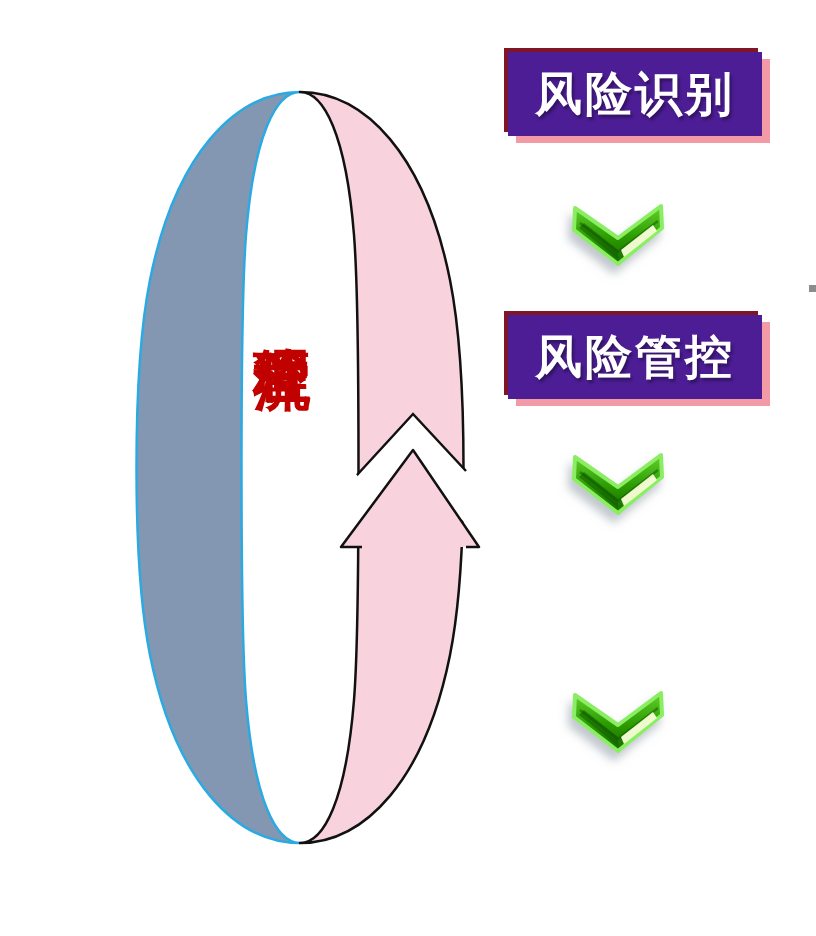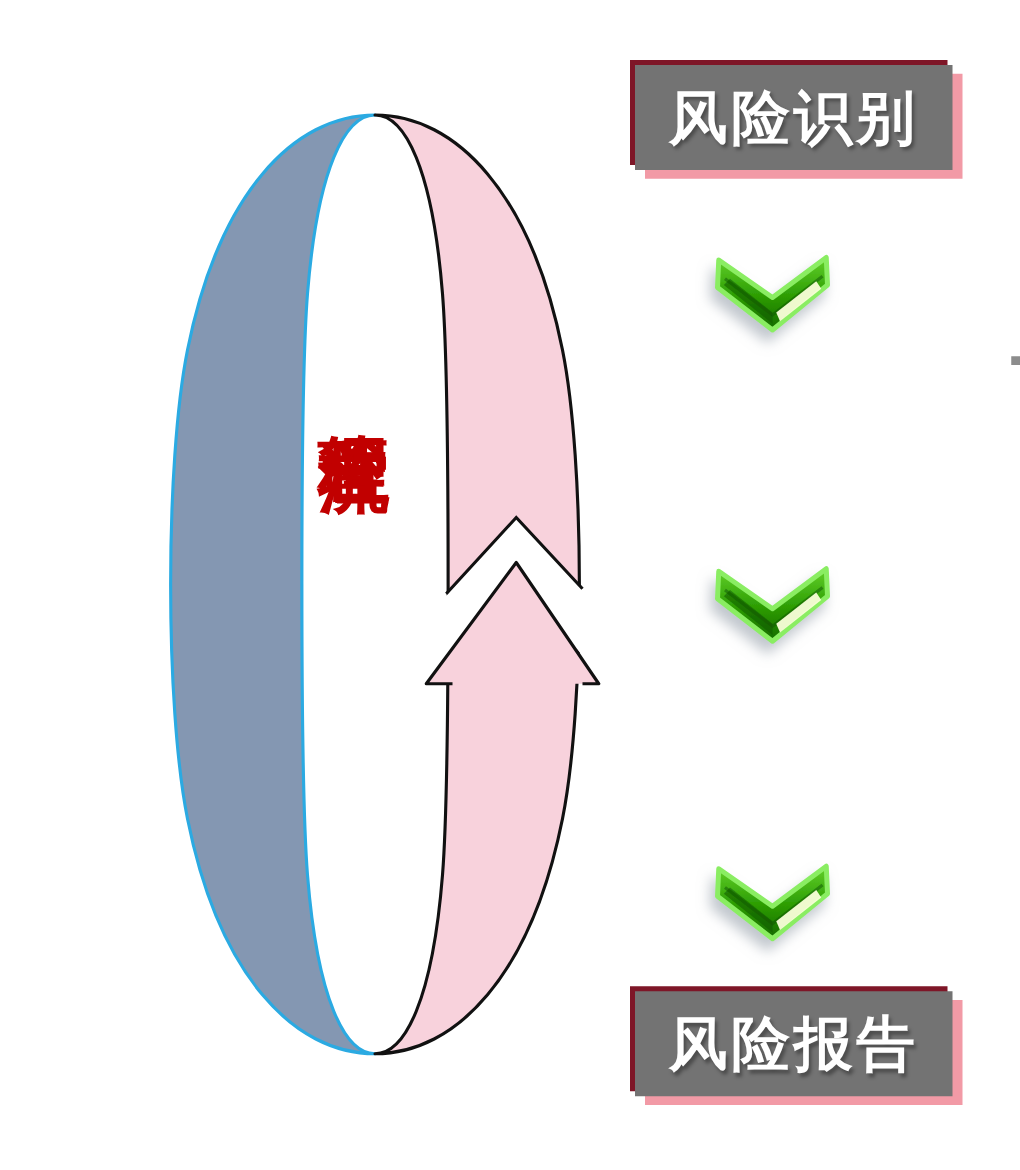--- a/index.html
+++ b/index.html
@@ -13,21 +13,21 @@
   .cycle-label {
     position:absolute; left:250px; top:302px;
     writing-mode:vertical-rl; text-orientation:upright;
     font-size:57px; font-weight:bold; color:#C10000;
     letter-spacing:2px; line-height:66px; white-space:nowrap;
   }
 
   
   .step {
     position:absolute; left:508px; width:254px; height:84px;
-    background:#737373;
+    background:#4c1d95;
     box-shadow:-4px -4px 0 0 #7E1627, 8px 7px 0 0 #F29AA6;
     display:flex; align-items:center; justify-content:center;
   }
   .step .step-label {
     color:#ffffff; font-weight:bold; font-size:47px; letter-spacing:3px;
     text-shadow:2px 3px 3px rgba(0,0,0,0.35); white-space:nowrap;
   }
   .step1 { top:52px; }
   .step2 { top:315px; }
   .step3 { top:554px; }
@@ -83,19 +83,19 @@
     <g transform="translate(572,690)" filter="url(#fShadow)">
         <use href="#chev"></use>
       </g>
   </svg>
 
   <div class="cycle-label">管理流程</div>
 
   <div class="step step1">
     <span class="step-label">风险识别</span>
   </div>
-  <div class="step step4">
-    <span class="step-label">风险报告</span>
+  <div class="step step2">
+    <span class="step-label">风险管控</span>
   </div>
 
   <div class="stray"></div>
 
 </div>
 
 </body></html>

